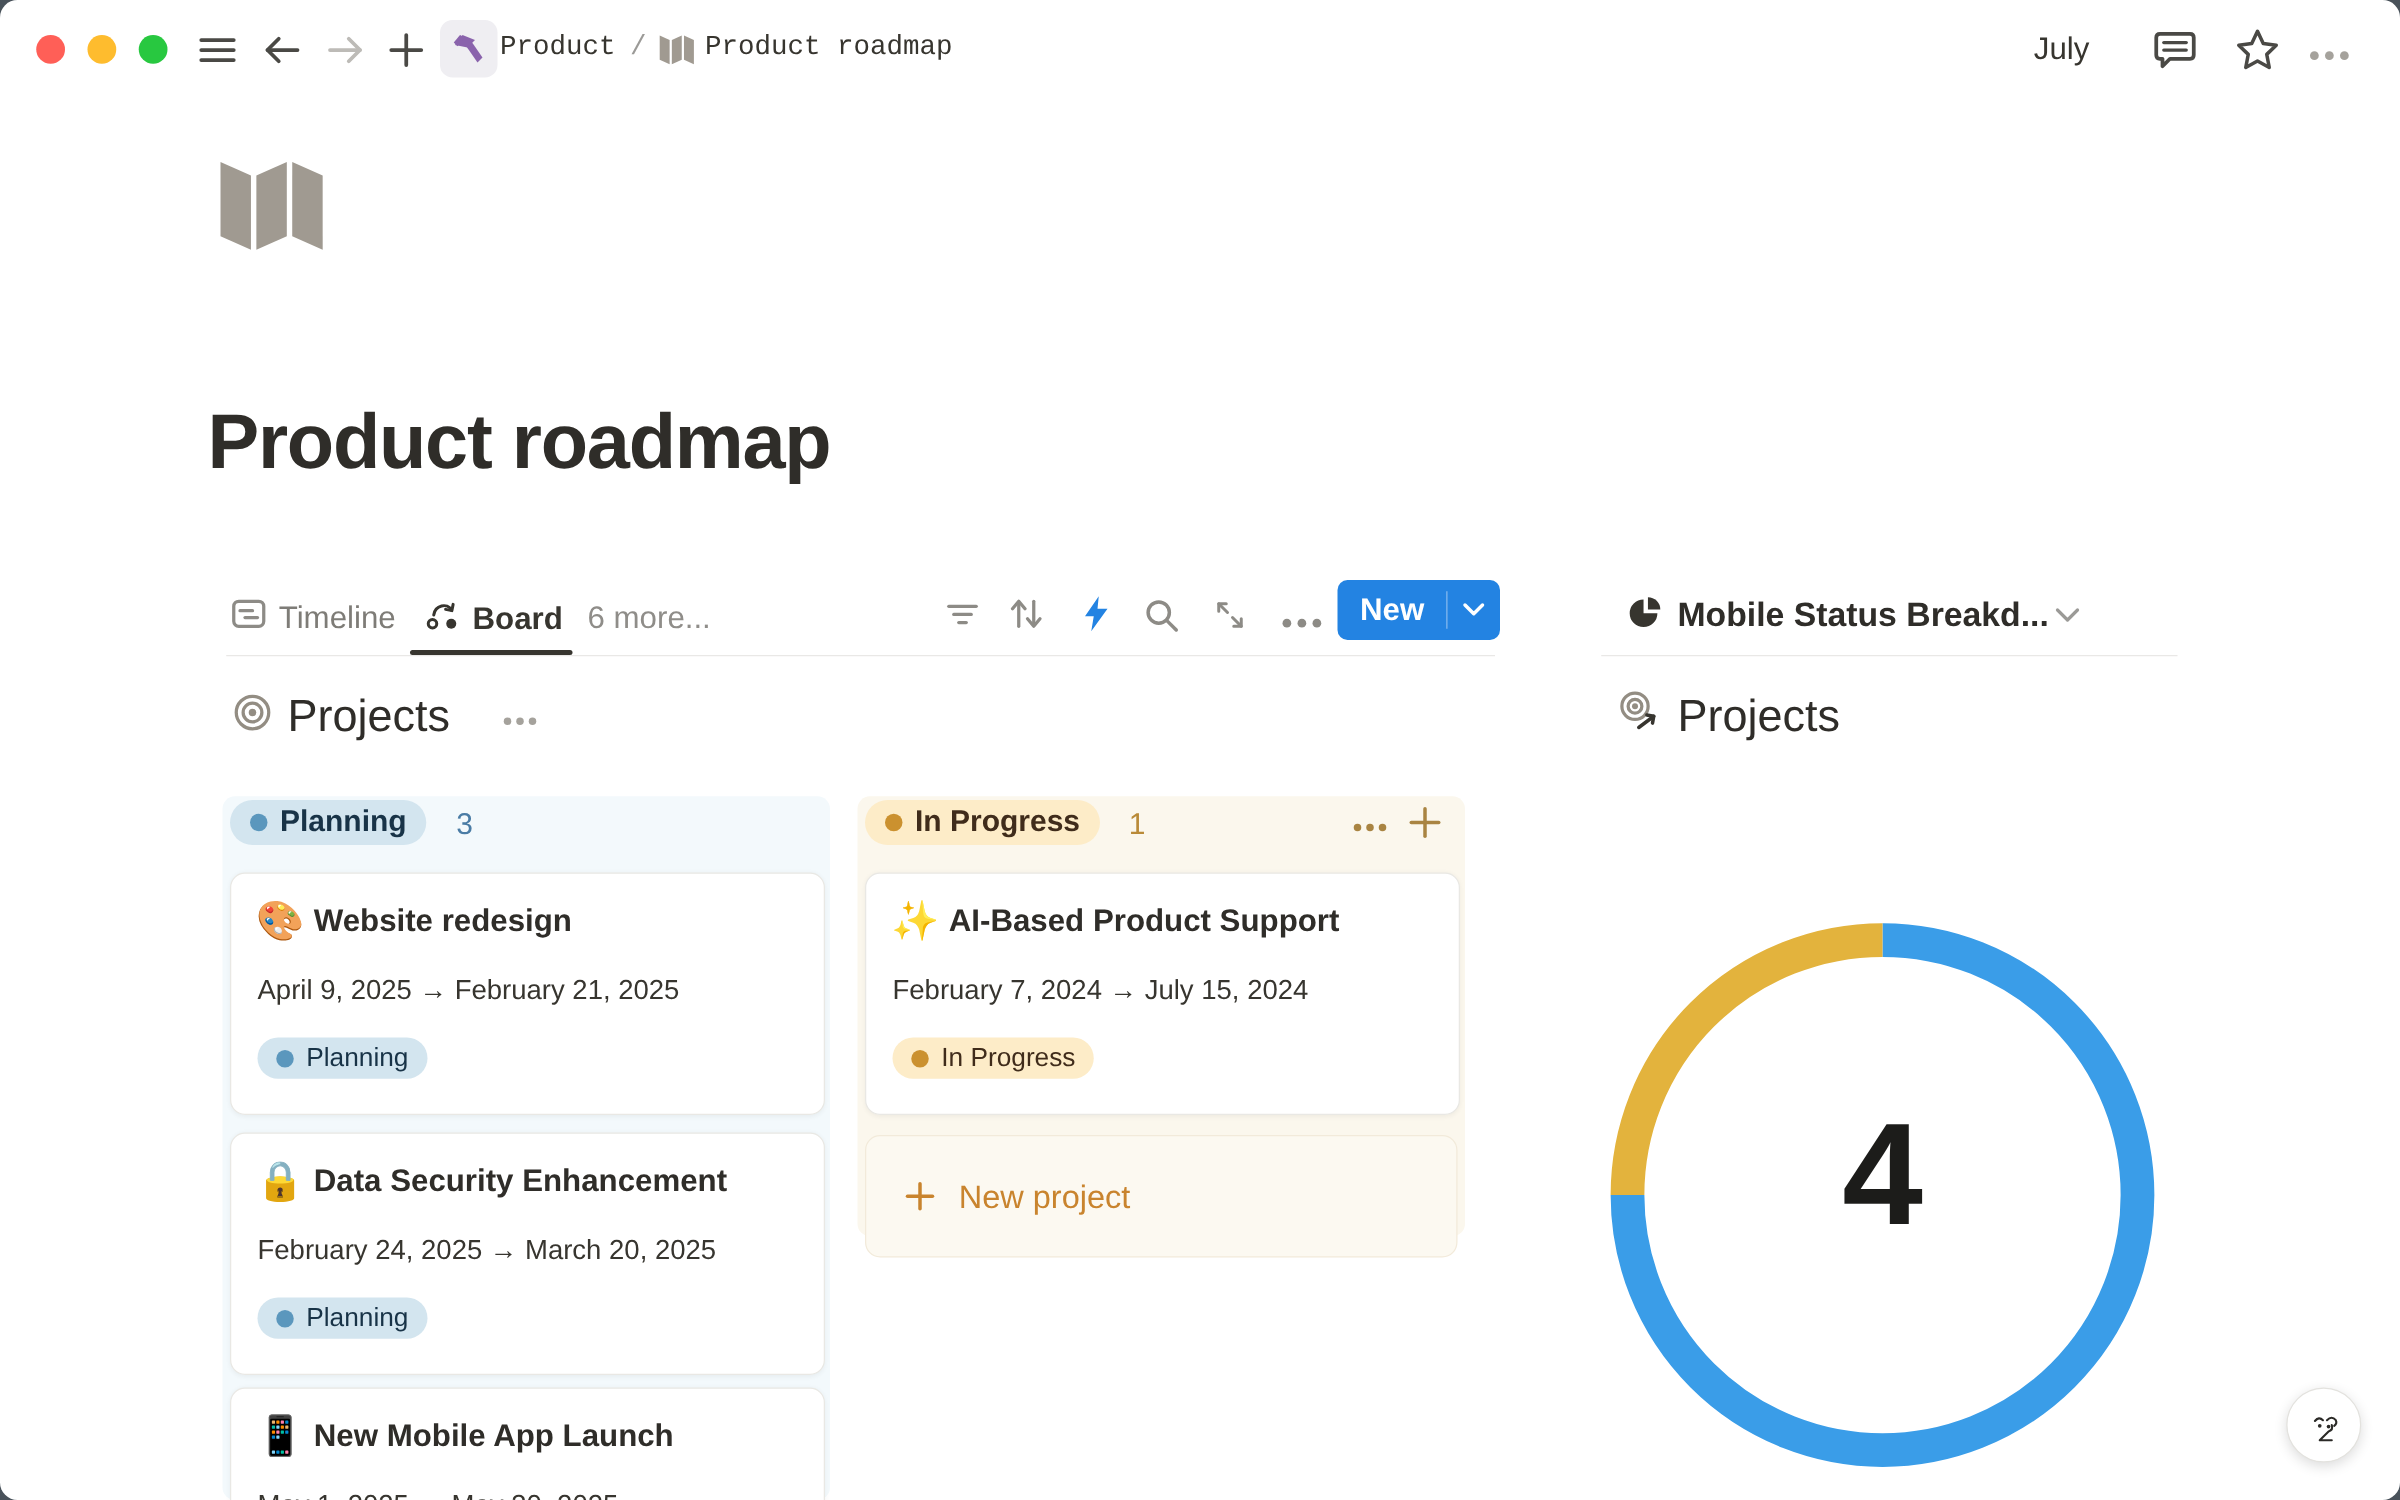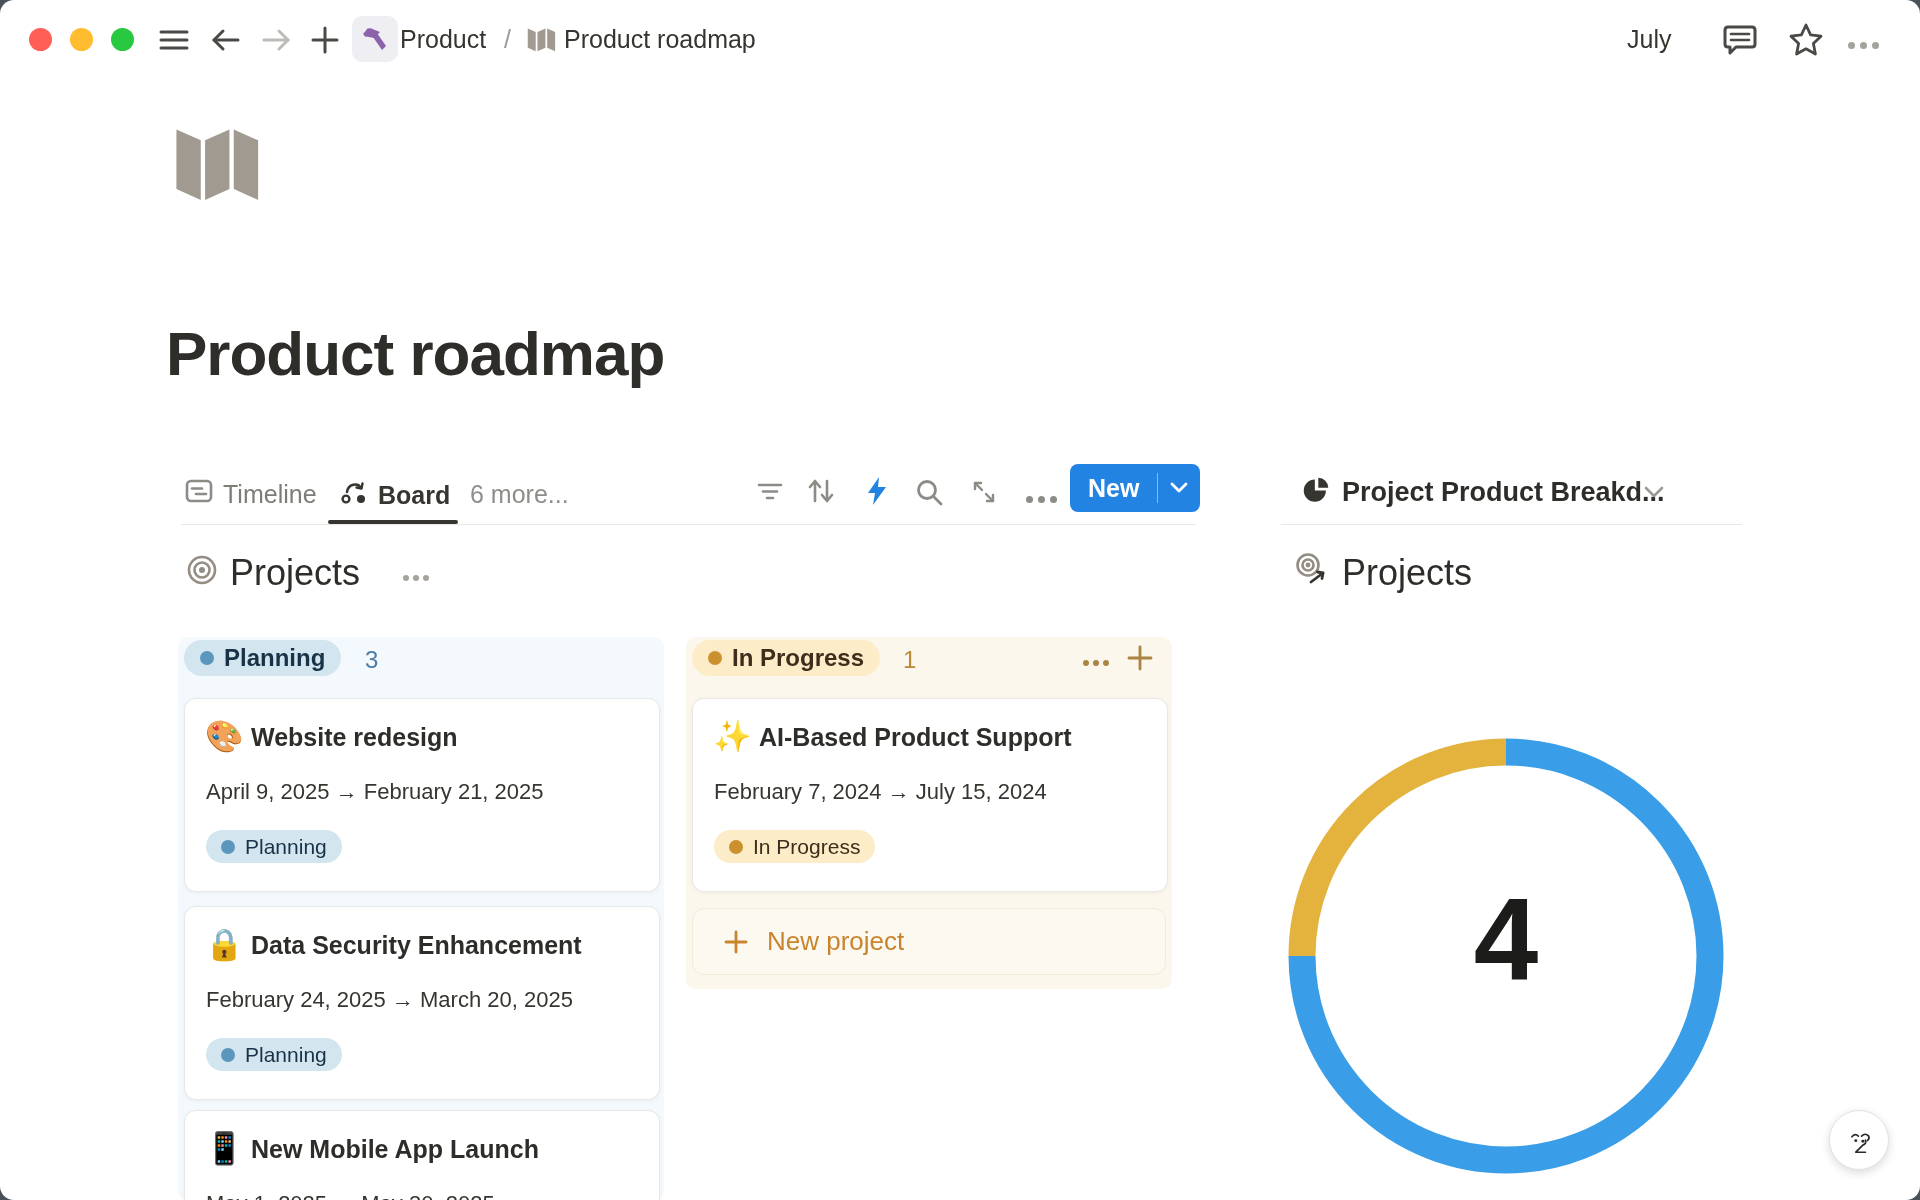--- a/index.html
+++ b/index.html
@@ -1,21 +1,21 @@
 <!DOCTYPE html>
 <html><head>
 <meta charset="utf-8">
 <style>
   html,body{margin:0;padding:0;background:#49525a;}
   .window{position:relative;width:1920px;height:1200px;background:#fff;border-radius:14px;
           overflow:hidden;font-family:"Liberation Sans",sans-serif;color:#37352F;}
   .abs{position:absolute;}
   
   .tl{width:23px;height:23px;border-radius:50%;}
-  .crumb{font-size:25px;color:#37352F;}
+  .crumb{font-size:22px;color:#37352F;font-family:Liberation Mono, monospace;}
   .crumb.sep{color:#9B9A97;}
   .share{font-size:25px;color:#37352F;}
   .appicon{width:46px;height:46px;border-radius:10px;background:#EFEEF2;display:flex;align-items:center;justify-content:center;}
   
   .pagetitle{font-size:62px;font-weight:700;letter-spacing:-1px;color:#2F2D29;}
   
   .tab{display:flex;align-items:center;gap:10px;font-size:25px;}
   .tab .lbl{color:#7E7C77;font-weight:500;}
   .tab.active .lbl{color:#37352F;font-weight:600;}
   .more{font-size:25px;color:#8F8D89;}
@@ -45,21 +45,21 @@
   .pill.yellow .dot{background:#CB912F;}
   .count{font-size:24px;font-weight:500;}
   .count.blue{color:#4A7CA5;}
   .count.gold{color:#B98A38;}
   .card{position:absolute;width:474px;height:192px;background:#fff;border:1px solid #E9E8E4;
         border-radius:12px;box-shadow:0 1px 4px rgba(0,0,0,0.05);}
   .card .emoji{position:absolute;left:20px;top:20px;font-size:31px;line-height:36px;}
   .card .ctitle{position:absolute;left:66px;top:24px;font-size:25px;font-weight:600;color:#2F2D29;}
   .card .cdates{position:absolute;left:21px;top:80px;font-size:22px;color:#37352F;}
   .card .ctag{position:absolute;left:21px;top:131px;}
-  .newproj{position:absolute;width:474px;height:67px;background:#FCF9F1;border:1px solid #F2EADA;
+  .newproj{position:absolute;width:474px;height:98px;background:#FCF9F1;border:1px solid #F2EADA;
            border-radius:12px;display:flex;align-items:center;gap:18px;padding-left:30px;box-sizing:border-box;}
   .newproj .lbl{font-size:26px;color:#C9842E;}
   
   .bignum{font-size:116px;font-weight:600;color:#1C1C1A;}
   .totallbl{font-size:23px;color:#87857F;}
   
   .aibtn{width:58px;height:58px;border-radius:50%;background:#fff;border:1px solid #E3E2DE;
          box-shadow:0 3px 10px rgba(0,0,0,0.14);display:flex;align-items:center;justify-content:center;}
 </style>
 </head>
@@ -235,21 +235,21 @@
   </div>
 
   <div class="abs divline" style="left:181px;top:524px;width:1015px;"></div>
 
   <div class="abs" style="left:1302px;top:476px;">
     <svg width="28" height="28" viewBox="0 0 24 24">
         <path d="M11 3 A 9.5 9.5 0 1 0 20.5 12.5 L11 12.5 Z" fill="#37352F"></path>
         <path d="M14 1.5 A 8.5 8.5 0 0 1 22.5 10 L14 10 Z" fill="#37352F"></path>
       </svg>
   </div>
-  <div class="abs charthead" style="left:1342px;top:477px;">Project Product Breakd...</div>
+  <div class="abs charthead" style="left:1342px;top:477px;">Mobile Status Breakd...</div>
   <div class="abs" style="left:1644px;top:486px;">
     <svg width="20" height="14" viewBox="0 0 20 14">
         <polyline points="2,2 10,10 18,2" fill="none" stroke="#9B9A97" stroke-width="2.6" stroke-linecap="round" stroke-linejoin="round"></polyline>
       </svg>
   </div>
   <div class="abs divline" style="left:1281px;top:524px;width:461px;"></div>
 
   <div class="abs" style="left:186px;top:554px;">
     <svg width="32" height="32" viewBox="0 0 32 32">
         <g fill="none" stroke="#938D83" stroke-width="2.6">

